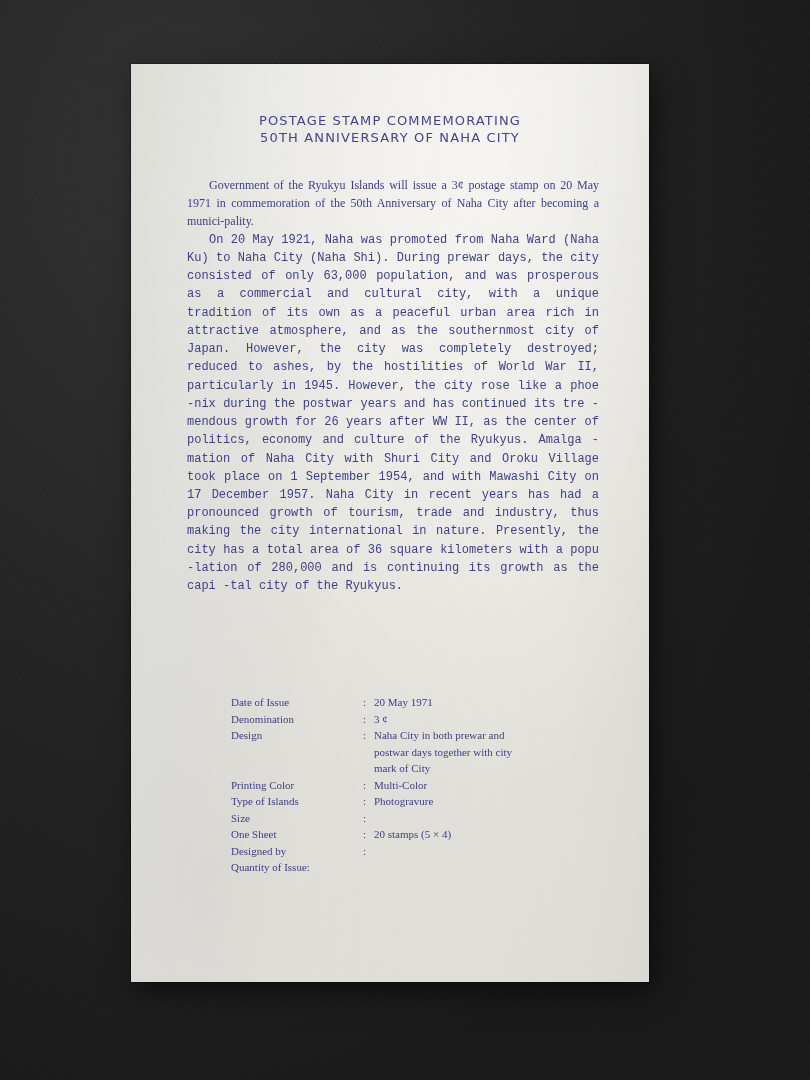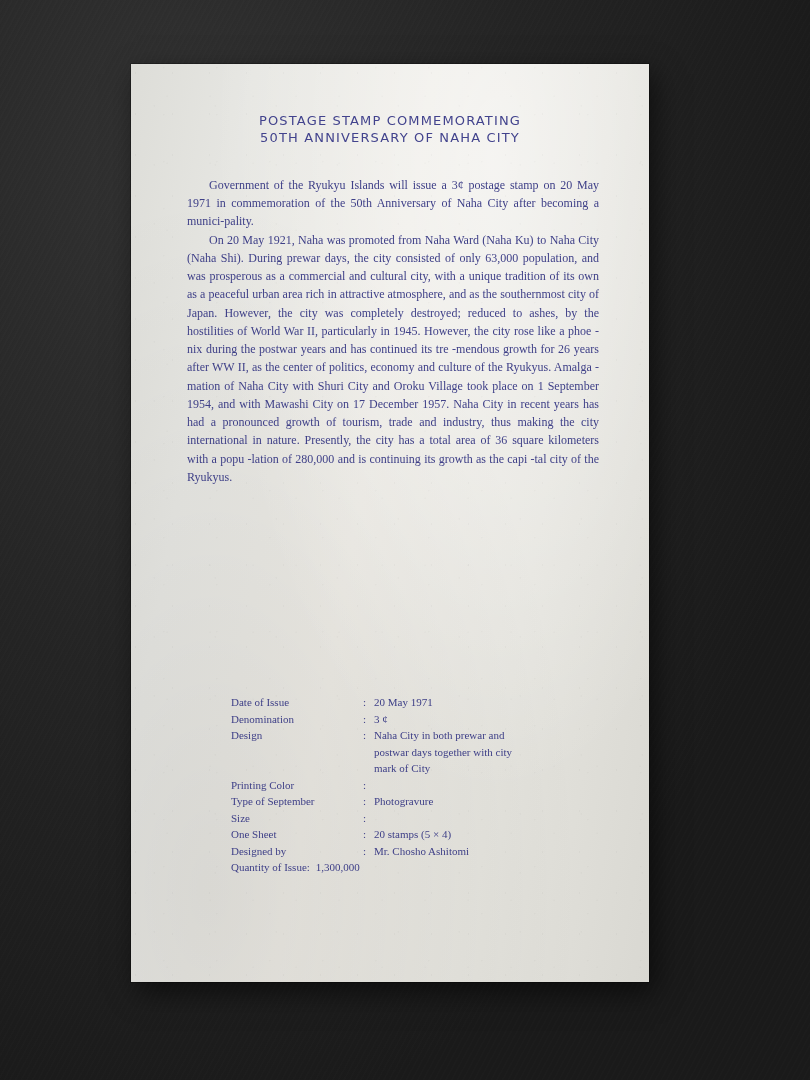--- a/index.html
+++ b/index.html
@@ -81,21 +81,21 @@
     line-height: 1.52;
     color: #3f4088;
     text-align: justify;
   }
   #body p {
     margin: 0;
   }
   #body p.indent {
     text-indent: 22px;
   }
-  #body p + p { margin-top: 0px; }
+  #body p + p { margin-top: 0px; font-family: Liberation Mono, monospace; }
 
   #specs {
     position: absolute;
     left: 100px;
     right: 46px;
     top: 630px;
     font-size: 11px;
     line-height: 1.5;
     color: #3f4088;
   }
@@ -173,46 +173,45 @@
       <span class="spec-label">Design</span>
       <span class="spec-colon">:</span>
       <span class="spec-value">Naha City in both prewar and</span>
     </div>
     <div class="spec-cont">postwar days together with city</div>
     <div class="spec-cont">mark of City</div>
 
     <div class="spec-row">
       <span class="spec-label">Printing Color</span>
       <span class="spec-colon">:</span>
-    </div>
-
-    <div class="spec-row">
-      <span class="spec-label">Type of September</span>
+      <span class="spec-value">Multi-Color</span>
+    </div>
+
+    <div class="spec-row">
+      <span class="spec-label">Type of Islands</span>
       <span class="spec-colon">:</span>
       <span class="spec-value">Photogravure</span>
     </div>
 
     <div class="spec-row">
       <span class="spec-label">Size</span>
       <span class="spec-colon">:</span>
     </div>
 
     <div class="spec-row">
       <span class="spec-label">One Sheet</span>
       <span class="spec-colon">:</span>
       <span class="spec-value">20 stamps (5 × 4)</span>
     </div>
 
     <div class="spec-row">
       <span class="spec-label">Designed by</span>
       <span class="spec-colon">:</span>
-      <span class="spec-value">Mr. Chosho Ashitomi</span>
     </div>
 
     <div class="spec-row joined">
       <span class="spec-label">Quantity of Issue:</span>
-      <span class="spec-value">1,300,000</span>
     </div>
 
   </div>
 
   <div id="grain"></div>
 </div>
 
 </body></html>

